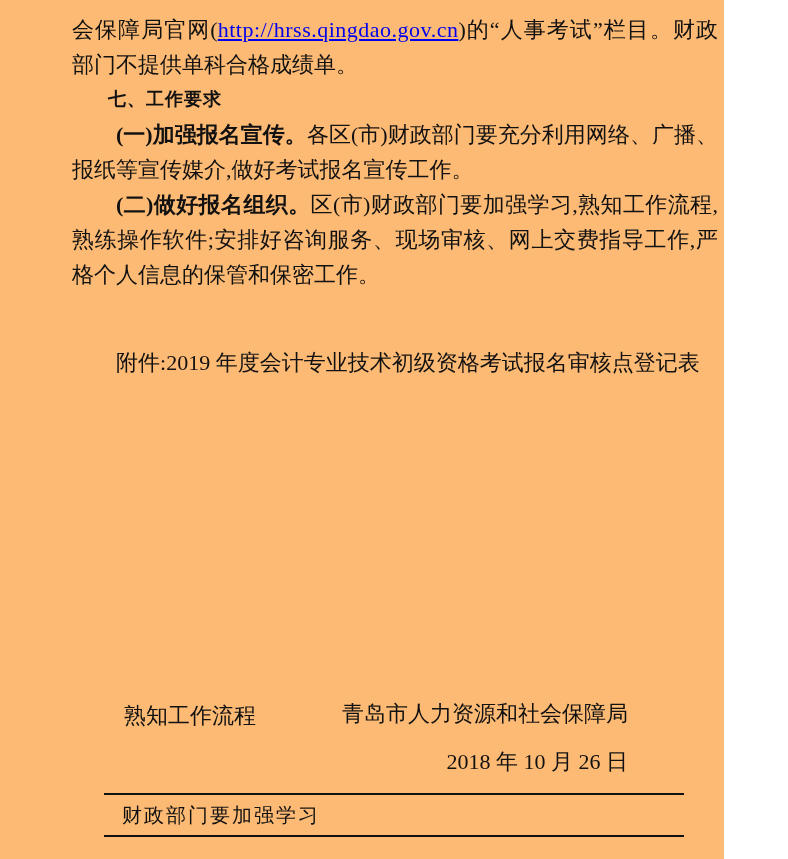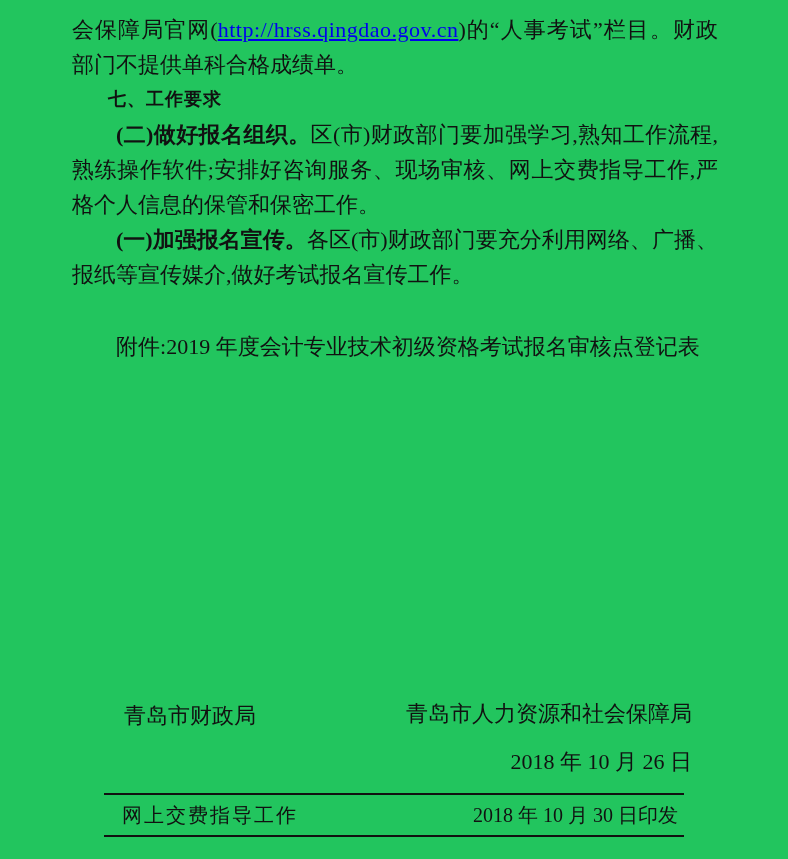--- a/index.html
+++ b/index.html
@@ -1,21 +1,21 @@
 <!DOCTYPE html>
 <html><head>
 <meta charset="utf-8">
 <style>
   * { margin: 0; padding: 0; box-sizing: border-box; }
   html, body { background: #ffffff; }
   .page {
     position: relative;
-    width: 788px;
+    width: 724px;
     height: 859px;
-    background: #22c55e;
+    background: #fdba74;
     color: #111111;
     font-family: "Liberation Serif", "DejaVu Serif", serif;
     overflow: hidden;
   }
   .content {
     position: absolute;
     top: 12px;
     left: 72px;
     width: 646px;
     font-size: 22px;
@@ -36,21 +36,21 @@
     letter-spacing: 1px;
   }
   .link {
     color: #0000ee;
     text-decoration: underline;
     letter-spacing: 0.5px;
     cursor: pointer;
   }
   .attachment {
     display: flex;
-    margin-top: 36px;
+    margin-top: 52px;
     margin-left: 2em;
     line-height: 38px;
     width: 585px;
   }
   .att-label { white-space: nowrap; }
   .att-text { flex: 1; }
   .signatures {
     position: absolute;
     top: 696px;
     left: 0;
@@ -92,38 +92,37 @@
 <body>
 
 <div class="page">
 
   <div class="content">
 
     <p class="para"><span>会保障局官网(</span><a class="link">http://hrss.qingdao.gov.cn</a><span>)的“人事考试”栏目。财政部门不提供单科合格成绩单。</span></p>
 
     <h3 class="heading">七、工作要求</h3>
 
+    <p class="para indent"><span class="lead">(一)加强报名宣传。</span><span>各区(市)财政部门要充分利用网络、广播、报纸等宣传媒介,做好考试报名宣传工作。</span></p>
+
     <p class="para indent"><span class="lead">(二)做好报名组织。</span><span>区(市)财政部门要加强学习,熟知工作流程,熟练操作软件;安排好咨询服务、现场审核、网上交费指导工作,严格个人信息的保管和保密工作。</span></p>
-
-    <p class="para indent"><span class="lead">(一)加强报名宣传。</span><span>各区(市)财政部门要充分利用网络、广播、报纸等宣传媒介,做好考试报名宣传工作。</span></p>
 
 
     <div class="attachment">
       <span class="att-label">附件:</span>
       <span class="att-text">2019 年度会计专业技术初级资格考试报名审核点登记表</span>
     </div>
 
   </div>
 
   <div class="signatures">
-    <div class="sig-left">青岛市财政局</div>
+    <div class="sig-left">熟知工作流程</div>
     <div class="sig-right">
       <div>青岛市人力资源和社会保障局</div>
       <div class="sig-date">2018 年 10 月 26 日</div>
     </div>
   </div>
 
   <div class="footer">
-    <span class="footer-office">网上交费指导工作</span>
-    <span class="footer-date">2018 年 10 月 30 日印发</span>
+    <span class="footer-office">财政部门要加强学习</span>
   </div>
 
 </div>
 
 </body></html>

